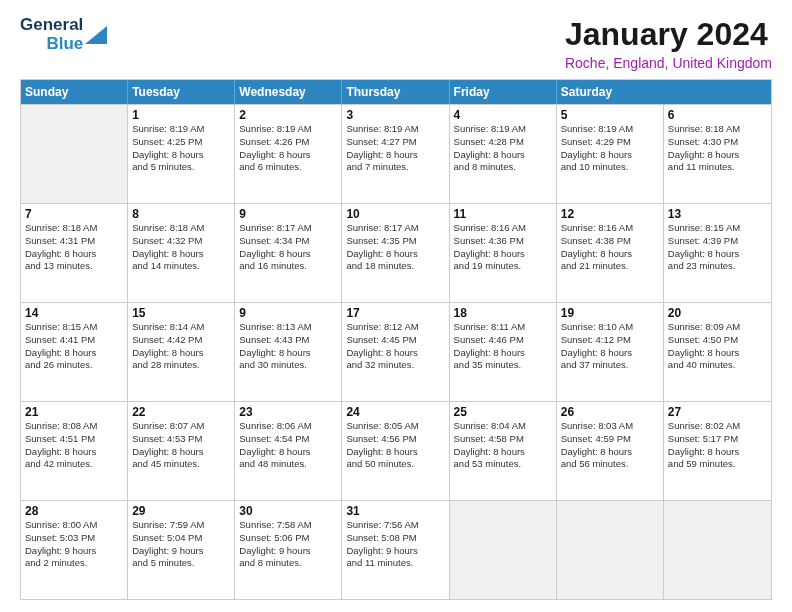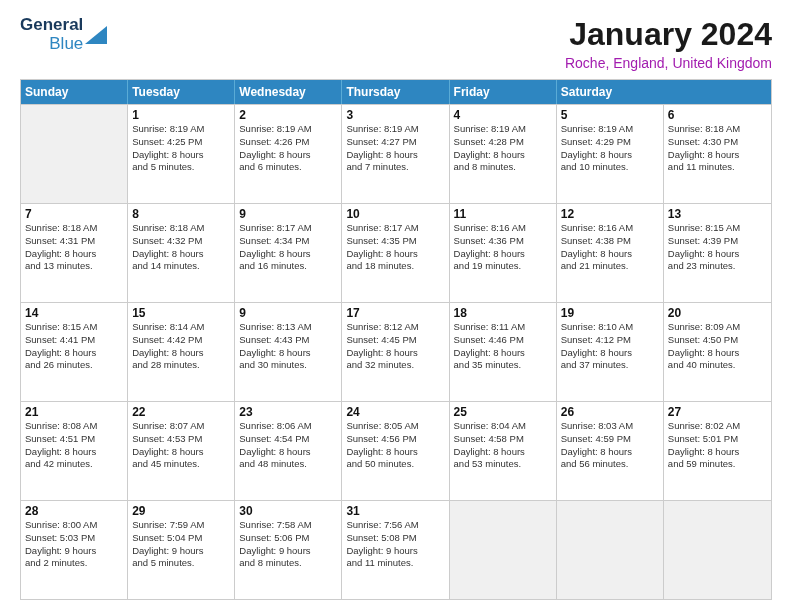--- a/index.html
+++ b/index.html
@@ -22,21 +22,20 @@
       justify-content: space-between;
       align-items: flex-start;
       margin-bottom: 8px;
     }
     .logo {
       display: flex;
       flex-direction: column;
       align-items: flex-start;
     }
     .title-block {
-      text-align: right;
     }
     .main-title {
       font-size: 32px;
       font-weight: bold;
       color: #1a1a1a;
     }
     .subtitle {
       font-size: 14px;
       color: #a21caf;
       margin-top: 2px;
@@ -105,21 +104,21 @@
   </style>
 </head>
 <body>
 
 <div class="page">
   <div class="header">
     <div class="logo">
       <div style="display:flex;align-items:center;gap:2px;">
         <div style="display:flex;flex-direction:column;line-height:1.1;text-align:right;">
           <span style="font-size:17px;font-weight:bold;color:#1a3a5c;">General</span>
-          <span style="font-size:17px;font-weight:normal;color:#2e86c1;">Blue</span>
+          <span style="font-size:17px;font-weight:bold;color:#2e86c1;">Blue</span>
         </div>
         <svg width="22" height="18" viewBox="0 0 22 18">
           <polygon points="0,18 22,0 22,18" fill="#2e86c1"></polygon>
         </svg>
       </div>
     </div>
     <div class="title-block">
       <div class="main-title">January 2024</div>
       <div class="subtitle">Roche, England, United Kingdom</div>
     </div>
@@ -321,21 +320,21 @@
           <div class="cal-cell">
         <div class="day-num">26</div>
         <div class="cell-line">Sunrise: 8:03 AM</div>
         <div class="cell-line">Sunset: 4:59 PM</div>
         <div class="cell-line">Daylight: 8 hours</div>
         <div class="cell-line">and 56 minutes.</div>
       </div>
           <div class="cal-cell">
         <div class="day-num">27</div>
         <div class="cell-line">Sunrise: 8:02 AM</div>
-        <div class="cell-line">Sunset: 5:01 PM</div>
+        <div class="cell-line">Sunset: 5:17 PM</div>
         <div class="cell-line">Daylight: 8 hours</div>
         <div class="cell-line">and 59 minutes.</div>
       </div>
         </div>
         <div class="cal-row">
           <div class="cal-cell">
         <div class="day-num">28</div>
         <div class="cell-line">Sunrise: 8:00 AM</div>
         <div class="cell-line">Sunset: 5:03 PM</div>
         <div class="cell-line">Daylight: 9 hours</div>

